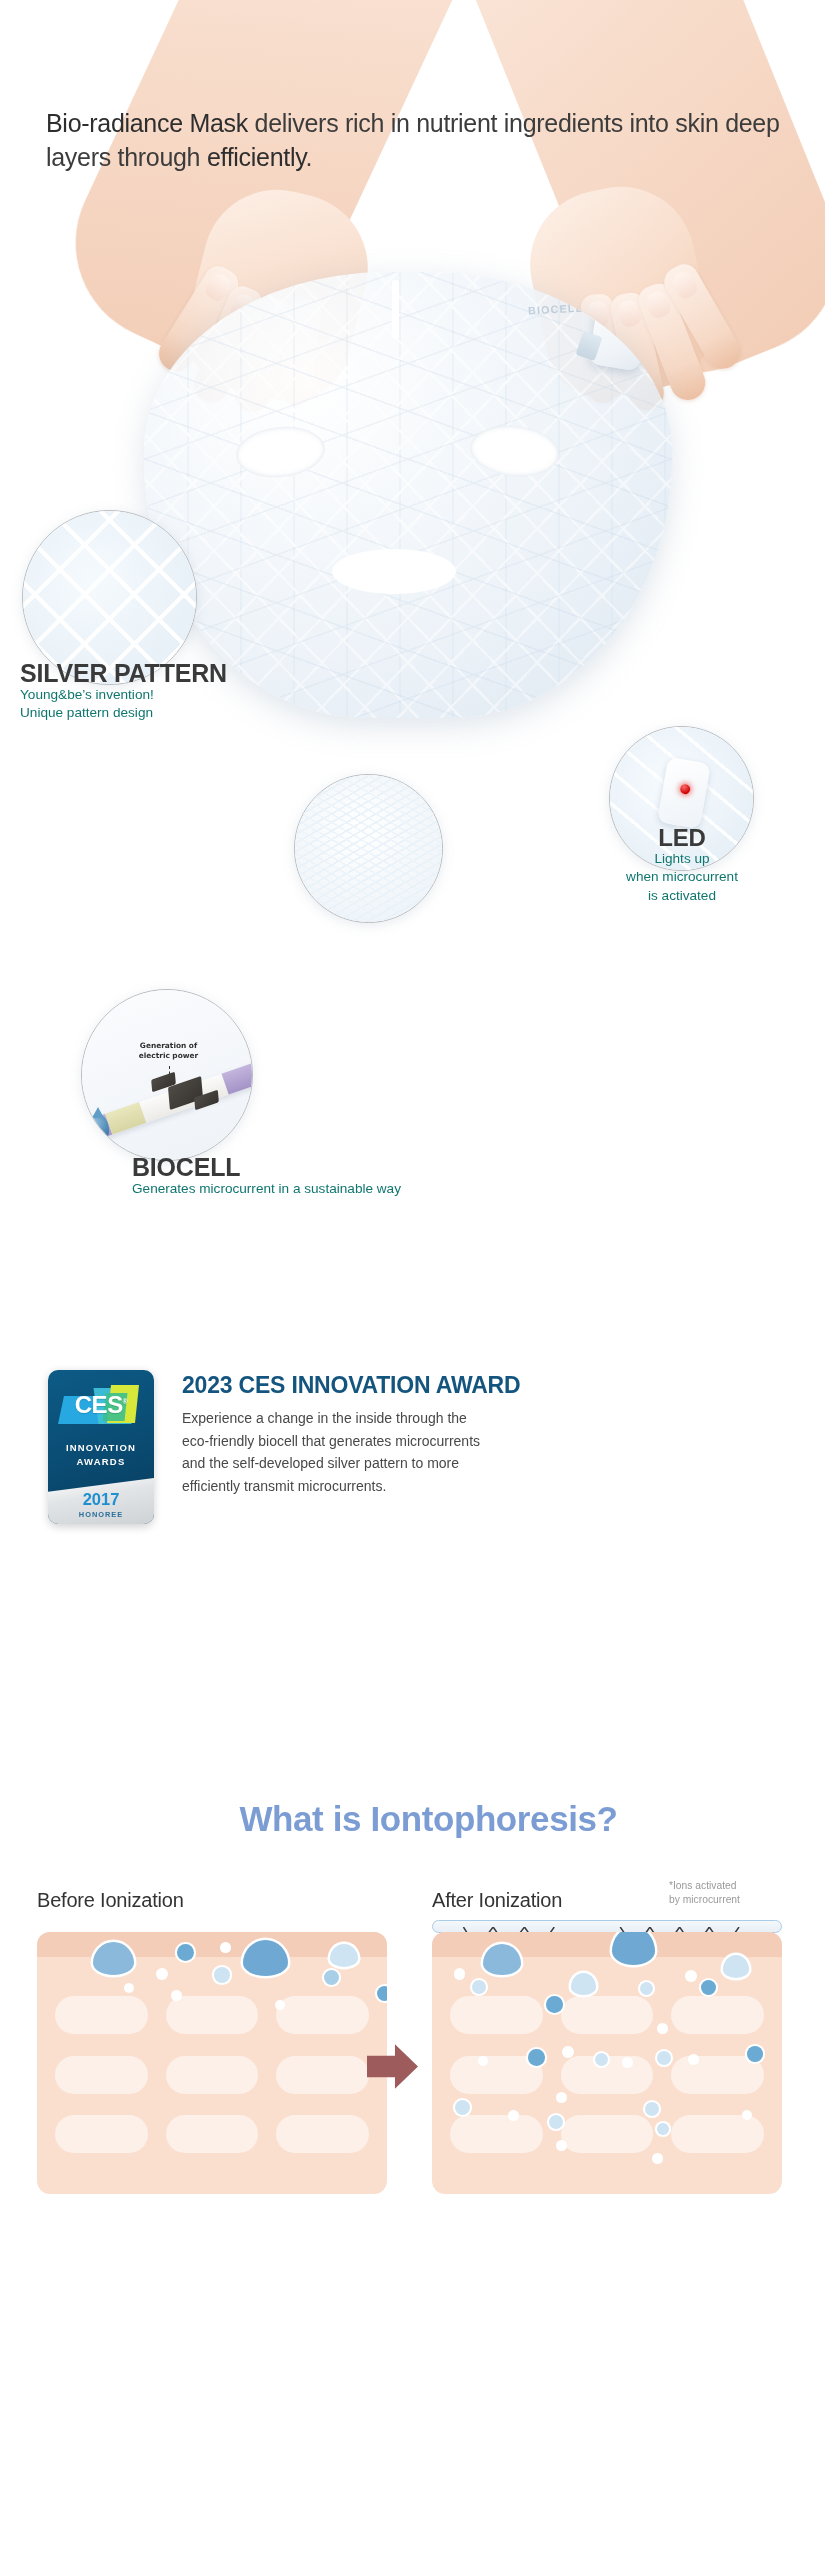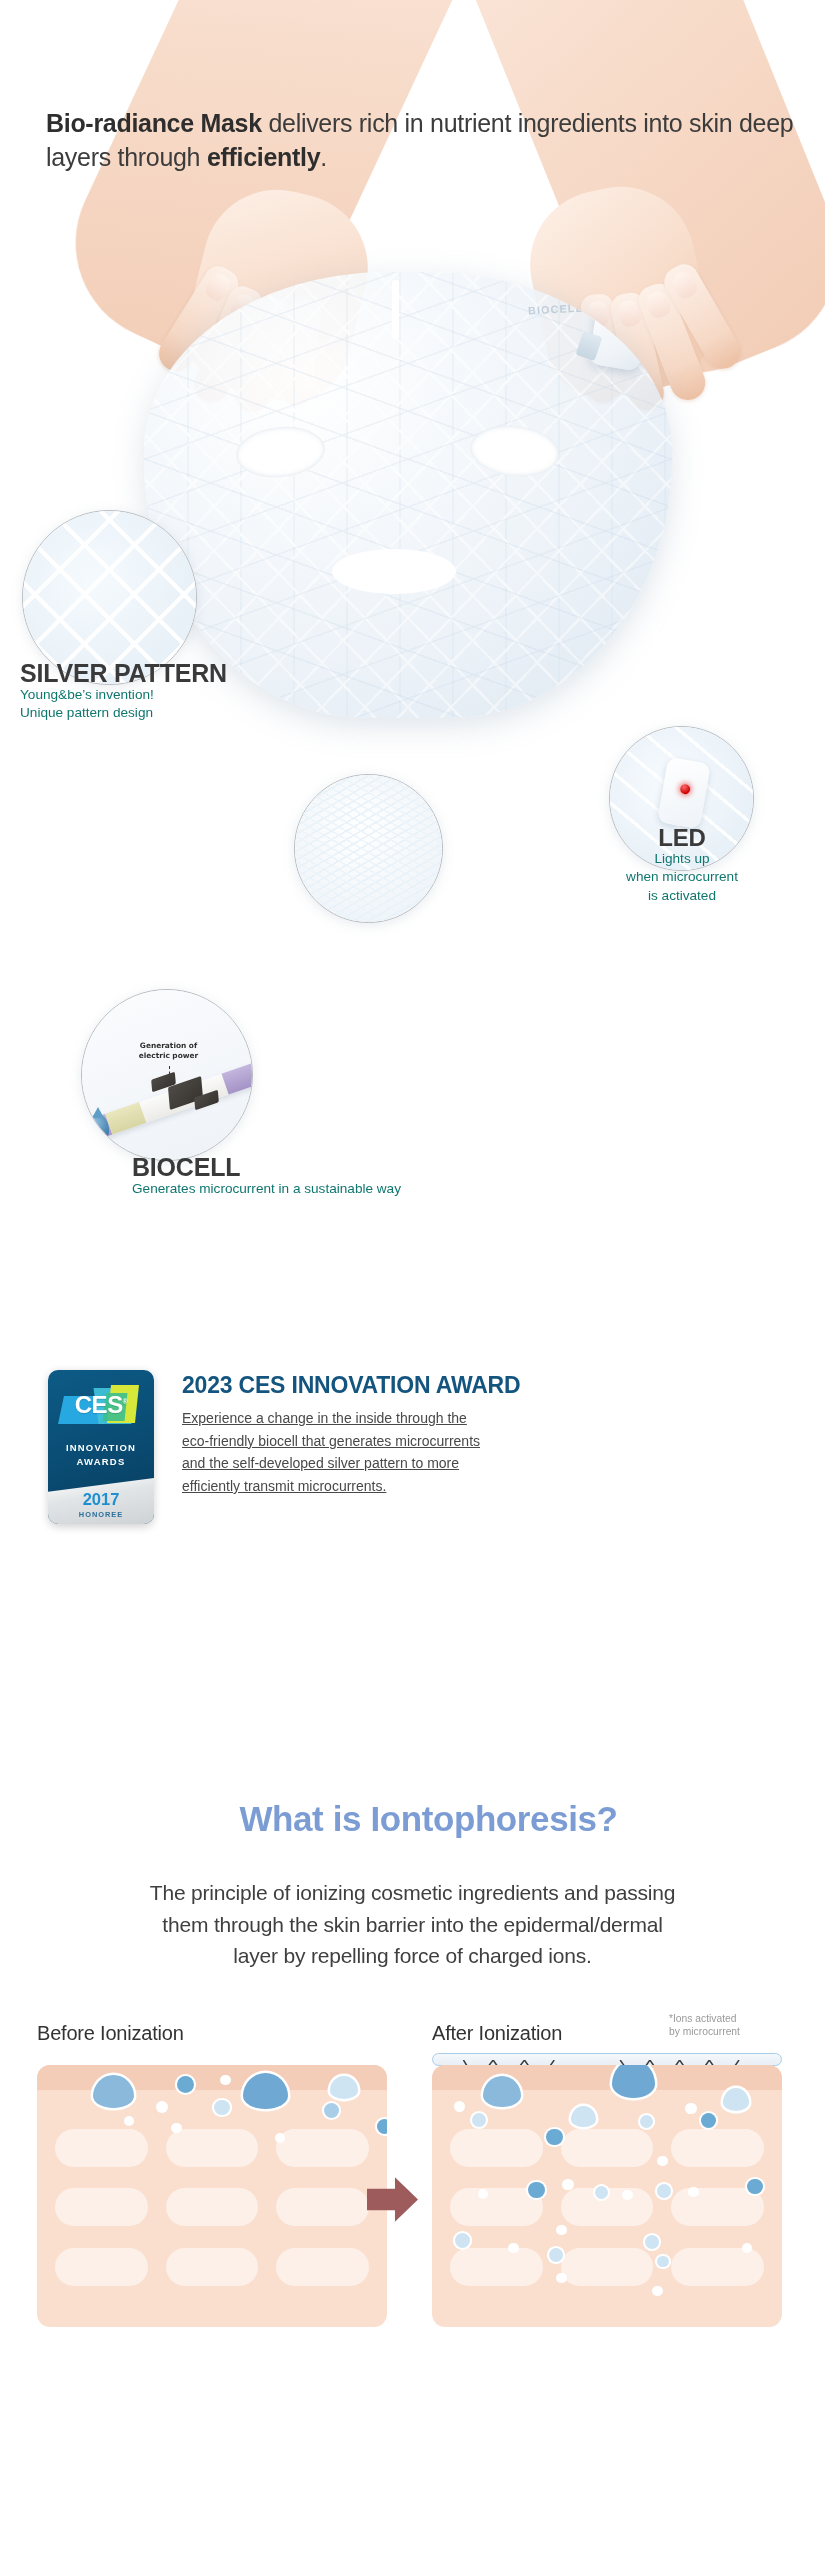--- a/index.html
+++ b/index.html
@@ -288,21 +288,21 @@
   .headline {
     position: absolute;
     left: 46px; top: 106px;
     font-size: 25px;
     line-height: 1.36;
     color: #3c3c3c;
     font-weight: 400;
     letter-spacing: -0.3px;
     z-index: 5;
   }
-  .headline b { font-weight: 700; color: #2e2e2e; }
+  .headline b { font-weight: 400; color: #2e2e2e; }
 
   
   .award-section {
     position: absolute;
     left: 0; top: 1370px;
     width: 825px;
     padding: 0 48px;
     display: flex;
     gap: 28px;
     align-items: flex-start;
@@ -380,21 +380,20 @@
     font-size: 23px;
     font-weight: 700;
     color: #14557f;
     letter-spacing: -0.2px;
     margin-bottom: 8.3px;
   }
   .award-body {
     font-size: 14px;
     line-height: 1.62;
     color: #484848;
-    text-decoration: underline;
   }
 
   
   .iono {
     position: absolute;
     left: 0; top: 1799px;
     width: 825px;
   }
   .iono-title {
     text-align: center;
@@ -647,25 +646,20 @@
         <span>Experience a change in the inside through the</span><br>
         <span>eco-friendly biocell that generates microcurrents</span><br>
         <span>and the self-developed silver pattern to more</span><br>
         <span>efficiently transmit microcurrents.</span>
       </div>
     </div>
   </div>
 
   <div class="iono">
     <div class="iono-title">What is Iontophoresis?</div>
-    <div class="iono-desc">
-      <span>The principle of ionizing cosmetic ingredients and passing</span><br>
-      <span>them through the skin barrier into the epidermal/dermal</span><br>
-      <span>layer by repelling force of charged ions.</span>
-    </div>
 
     <div class="diagram">
       <div class="panel-label lbl-before">Before Ionization</div>
       <div class="panel-label lbl-after">After Ionization</div>
       <div class="note-ions">
         <span>*Ions activated</span><br>
         <span>by microcurrent</span>
       </div>
 
       <div class="skin skin-before">

